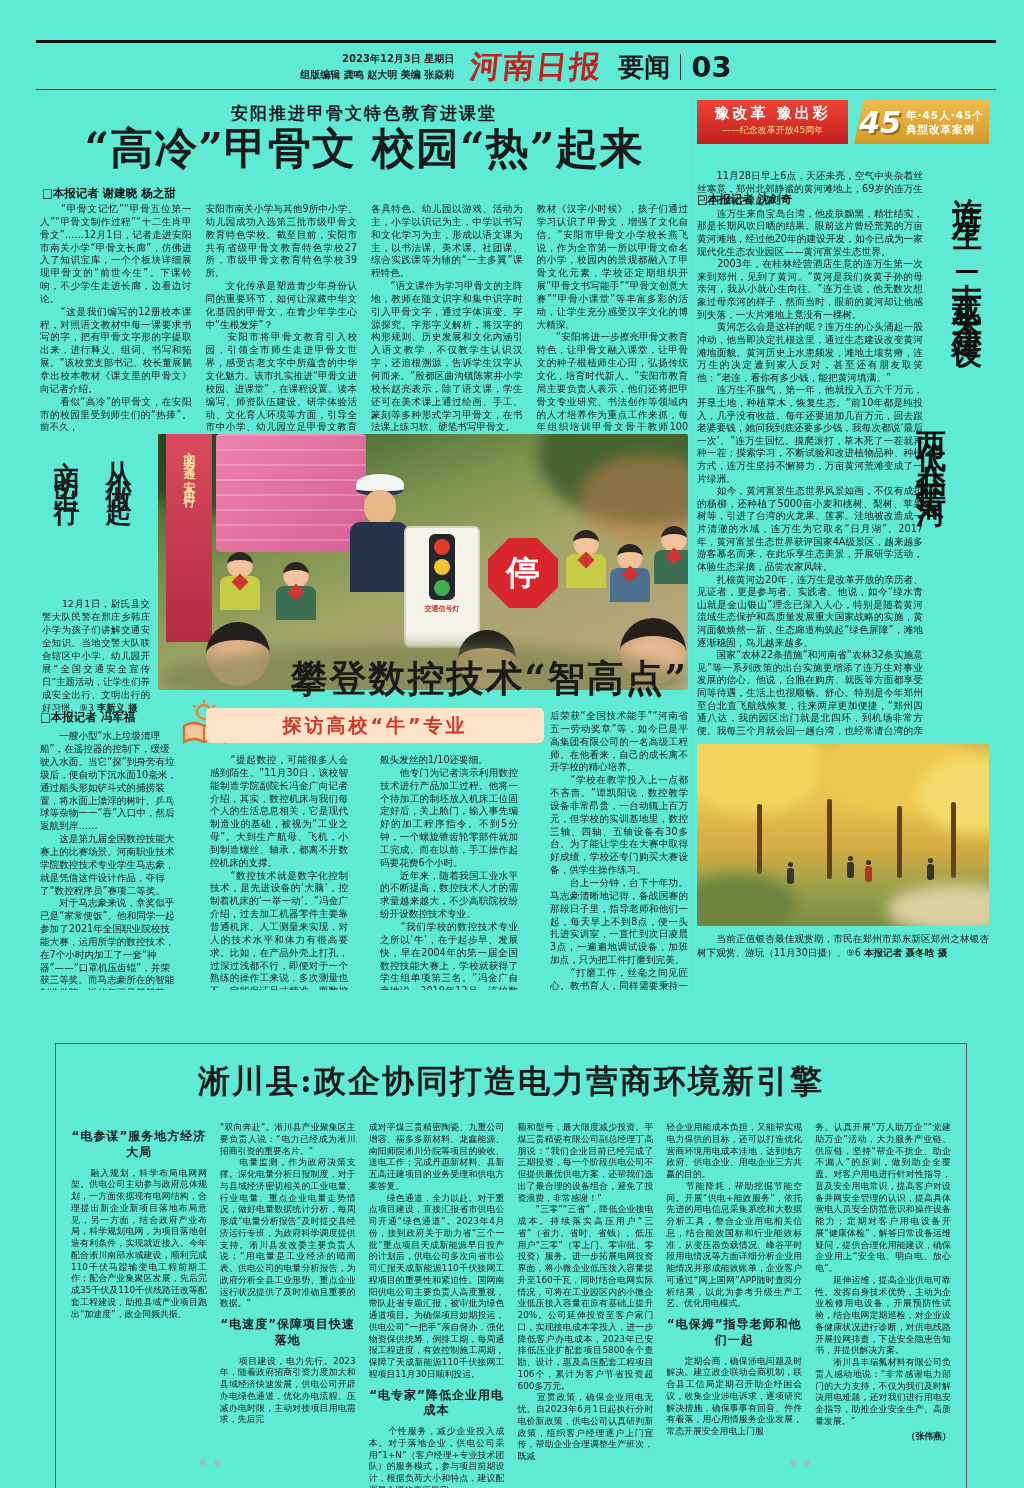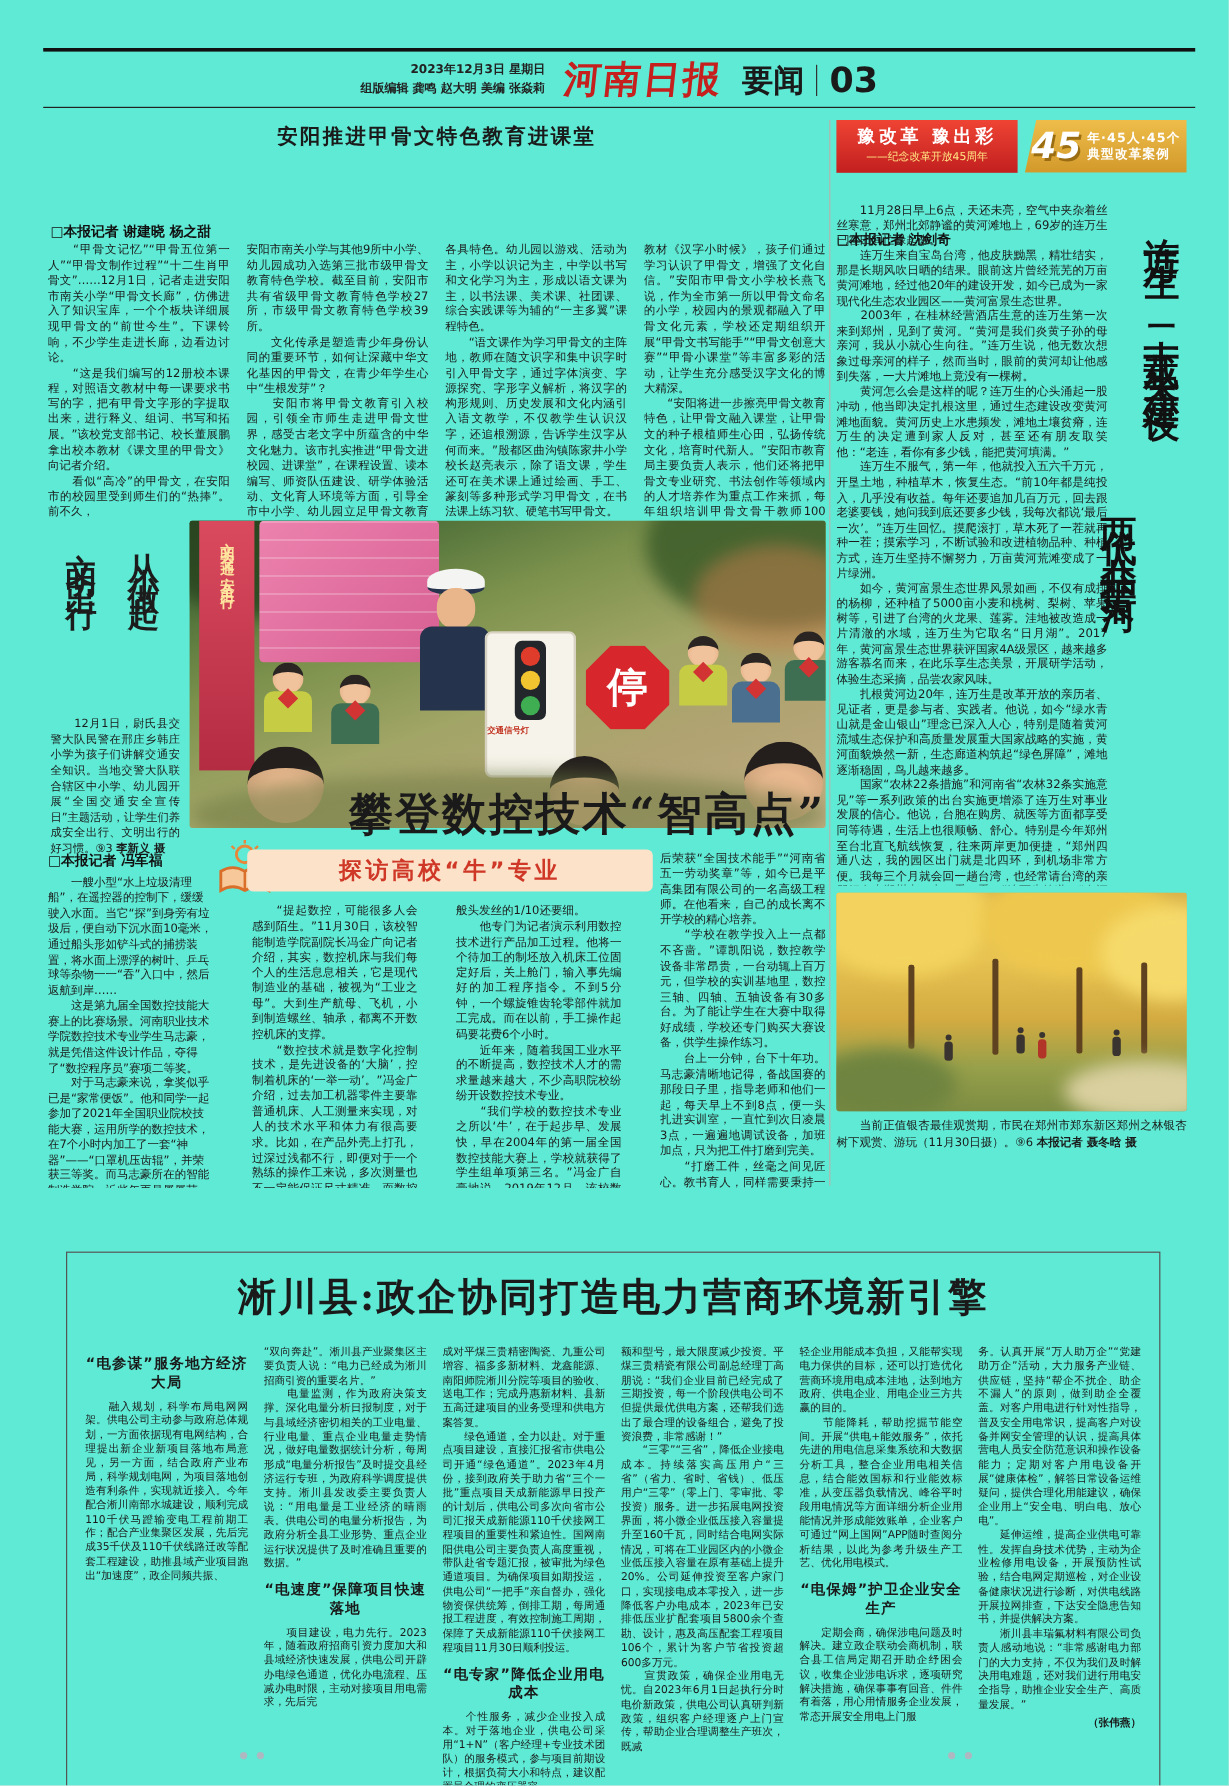--- a/index.html
+++ b/index.html
@@ -31,21 +31,21 @@
   .p1-img{position:absolute;left:118px;top:0;width:530px;height:256px;overflow:hidden;border-radius:2px;
     background:linear-gradient(160deg,#31512c 0%,#50713a 16%,#7b914c 34%,#a1a566 55%,#b2a373 76%,#bfae82 100%);}
   .blob{position:absolute;border-radius:50%;filter:blur(7px);}
   .p1-banner{position:absolute;left:8px;top:0;width:46px;height:200px;background:linear-gradient(#da4a5e,#b42c42);display:flex;justify-content:center;padding-top:8px;}
   .p1-banner span{writing-mode:vertical-rl;color:rgba(255,233,160,.95);font-size:12px;font-weight:bold;letter-spacing:5px;}
   .p1-board{position:absolute;left:58px;top:0;width:150px;height:118px;border-radius:4px;background:linear-gradient(135deg,#ec82ae,#d75f92);
     background-image:repeating-linear-gradient(180deg,rgba(255,255,255,.22) 0 2px,transparent 2px 15px),linear-gradient(135deg,#ec82ae,#d75f92);}
   .off-hat{position:absolute;width:48px;height:17px;background:#f4f4f2;border-radius:50% 50% 30% 30%;border-bottom:4px solid #26334d;}
   .off-face{position:absolute;width:32px;height:34px;background:#e9b68c;border-radius:46%;}
   .off-body{position:absolute;width:58px;height:70px;background:#26334d;border-radius:10px 10px 0 0;}
-  .sign{position:absolute;left:246px;top:92px;width:72px;height:112px;background:#f6f3ea;border:2px solid #d8d2c2;border-radius:6px;padding:6px 0 0 0;text-align:left;}
+  .sign{position:absolute;left:246px;top:92px;width:72px;height:112px;background:#f6f3ea;border:2px solid #d8d2c2;border-radius:6px;padding:6px 0 0 0;text-align:center;}
   .tl{margin:0 auto;width:26px;height:66px;background:#23262b;border-radius:6px;display:flex;flex-direction:column;align-items:center;justify-content:space-evenly;}
   .bulb{width:16px;height:16px;border-radius:50%;}
   .sign-label{font-size:7px;color:#c23422;font-weight:bold;margin-top:4px;}
   .stop{position:absolute;left:330px;top:104px;width:70px;height:70px;background:#d7262c;
     clip-path:polygon(30% 0,70% 0,100% 30%,100% 70%,70% 100%,30% 100%,0 70%,0 30%);
     display:flex;align-items:center;justify-content:center;color:#fff;font-size:34px;font-weight:900;}
   .kid{position:absolute;}
   .kid .h{width:26px;height:26px;border-radius:50%;background:radial-gradient(circle at 50% 42%,#f0c39c 55%,#e2ad83);border-top:8px solid #2a2522;box-sizing:border-box;margin:0 auto;}
   .kid .b{width:40px;height:34px;border-radius:8px 8px 0 0;margin-top:-2px;}
   .u-yg{background:#c6cd45;} .u-gn{background:#3f6f53;} .u-bl{background:#4a6f8f;}
@@ -104,20 +104,21 @@
     <div class="mh-sec">
       <span class="t1">要闻</span>
       <span class="bar"></span>
       <span class="t2">03</span>
     </div>
   </div>
   <div class="abs rule-bot"></div>
   <div class="abs vdiv"></div>
 
   <div class="abs a1-kicker">安阳推进甲骨文特色教育进课堂</div>
+  <div class="abs a1-head">“高冷”甲骨文 校园“热”起来</div>
   <div class="abs a1-byline byline">□本报记者 谢建晓 杨之甜</div>
   <div class="abs a1-cols">
     <div class="ncol flow">　　“甲骨文记忆”“甲骨五位第一人”“甲骨文制作过程”“十二生肖甲骨文”……12月1日，记者走进安阳市南关小学“甲骨文长廊”，仿佛进入了知识宝库，一个个板块详细展现甲骨文的“前世今生”。下课铃响，不少学生走进长廊，边看边讨论。
 　　“这是我们编写的12册校本课程，对照语文教材中每一课要求书写的字，把有甲骨文字形的字提取出来，进行释义、组词、书写和拓展。”该校党支部书记、校长董展鹏拿出校本教材《课文里的甲骨文》向记者介绍。
 　　看似“高冷”的甲骨文，在安阳市的校园里受到师生们的“热捧”。前不久，</div>
     <div class="ncol flow">安阳市南关小学与其他9所中小学、幼儿园成功入选第三批市级甲骨文教育特色学校。截至目前，安阳市共有省级甲骨文教育特色学校27所，市级甲骨文教育特色学校39所。
 　　文化传承是塑造青少年身份认同的重要环节，如何让深藏中华文化基因的甲骨文，在青少年学生心中“生根发芽”？
 　　安阳市将甲骨文教育引入校园，引领全市师生走进甲骨文世界，感受古老文字中所蕴含的中华文化魅力。该市扎实推进“甲骨文进校园、进课堂”，在课程设置、读本编写、师资队伍建设、研学体验活动、文化育人环境等方面，引导全市中小学、幼儿园立足甲骨文教育特色，全面提升学生的文化自信和人文素养。
 　　不同学校对甲骨文的设计和应用</div>
     <div class="ncol flow">各具特色。幼儿园以游戏、活动为主，小学以识记为主，中学以书写和文化学习为主，形成以语文课为主，以书法课、美术课、社团课、综合实践课等为辅的“一主多翼”课程特色。
@@ -284,21 +285,21 @@
 　　绿色通道，全力以赴。对于重点项目建设，直接汇报省市供电公司开通“绿色通道”。2023年4月份，接到政府关于助力省“三个一批”重点项目天成新能源早日投产的计划后，供电公司多次向省市公司汇报天成新能源110千伏接网工程项目的重要性和紧迫性。国网南阳供电公司主要负责人高度重视，带队赴省专题汇报，被审批为绿色通道项目。为确保项目如期投运，供电公司“一把手”亲自督办，强化物资保供统筹，倒排工期，每周通报工程进度，有效控制施工周期，保障了天成新能源110千伏接网工程项目11月30日顺利投运。</div>
         <div class="xc-sub">“电专家”降低企业用电成本</div>
         <div class="flow">　　个性服务，减少企业投入成本。对于落地企业，供电公司采用“1+N”（客户经理+专业技术团队）的服务模式，参与项目前期设计，根据负荷大小和特点，建议配置最合理的变压器容</div>
       </div>
       <div class="xc-col flow">额和型号，最大限度减少投资。平煤三贵精瓷有限公司副总经理丁高朋说：“我们企业目前已经完成了三期投资，每一个阶段供电公司不但提供最优供电方案，还帮我们选出了最合理的设备组合，避免了投资浪费，非常感谢！”
 　　“三零”“三省”，降低企业接电成本。持续落实高压用户“三省”（省力、省时、省钱）、低压用户“三零”（零上门、零审批、零投资）服务。进一步拓展电网投资界面，将小微企业低压接入容量提升至160千瓦，同时结合电网实际情况，可将在工业园区内的小微企业低压接入容量在原有基础上提升20%。公司延伸投资至客户家门口，实现接电成本零投入，进一步降低客户办电成本，2023年已安排低压业扩配套项目5800余个查勘、设计，惠及高压配套工程项目106个，累计为客户节省投资超600多万元。
 　　宣贯政策，确保企业用电无忧。自2023年6月1日起执行分时电价新政策，供电公司认真研判新政策，组织客户经理逐户上门宣传，帮助企业合理调整生产班次，既减</div>
       <div class="xc-col">
         <div class="flow">轻企业用能成本负担，又能帮实现电力保供的目标，还可以打造优化营商环境用电成本洼地，达到地方政府、供电企业、用电企业三方共赢的目的。
 　　节能降耗，帮助挖掘节能空间。开展“供电+能效服务”，依托先进的用电信息采集系统和大数据分析工具，整合企业用电相关信息，结合能效国标和行业能效标准，从变压器负载情况、峰谷平时段用电情况等方面详细分析企业用能情况并形成能效账单，企业客户可通过“网上国网”APP随时查阅分析结果，以此为参考升级生产工艺、优化用电模式。</div>
-        <div class="xc-sub">“电保姆”护卫企业安全生产</div>
+        <div class="xc-sub">“电保姆”指导老师和他们一起</div>
         <div class="flow">　　定期会商，确保涉电问题及时解决。建立政企联动会商机制，联合县工信局定期召开助企纾困会议，收集企业涉电诉求，逐项研究解决措施，确保事事有回音、件件有着落，用心用情服务企业发展，常态开展安全用电上门服</div>
       </div>
       <div class="xc-col">
         <div class="flow">务。认真开展“万人助万企”“党建助万企”活动，大力服务产业链、供应链，坚持“帮企不扰企、助企不漏人”的原则，做到助企全覆盖。对客户用电进行针对性指导，普及安全用电常识，提高客户对设备并网安全管理的认识，提高具体营电人员安全防范意识和操作设备能力；定期对客户用电设备开展“健康体检”，解答日常设备运维疑问，提供合理化用能建议，确保企业用上“安全电、明白电、放心电”。
 　　延伸运维，提高企业供电可靠性。发挥自身技术优势，主动为企业检修用电设备，开展预防性试验，结合电网定期巡检，对企业设备健康状况进行诊断，对供电线路开展拉网排查，下达安全隐患告知书，并提供解决方案。
 　　淅川县丰瑞氟材料有限公司负责人感动地说：“非常感谢电力部门的大力支持，不仅为我们及时解决用电难题，还对我们进行用电安全指导，助推企业安全生产、高质量发展。”</div>
         <div class="xc-credit">（张伟燕）</div>
       </div>
     </div>
   </div>

